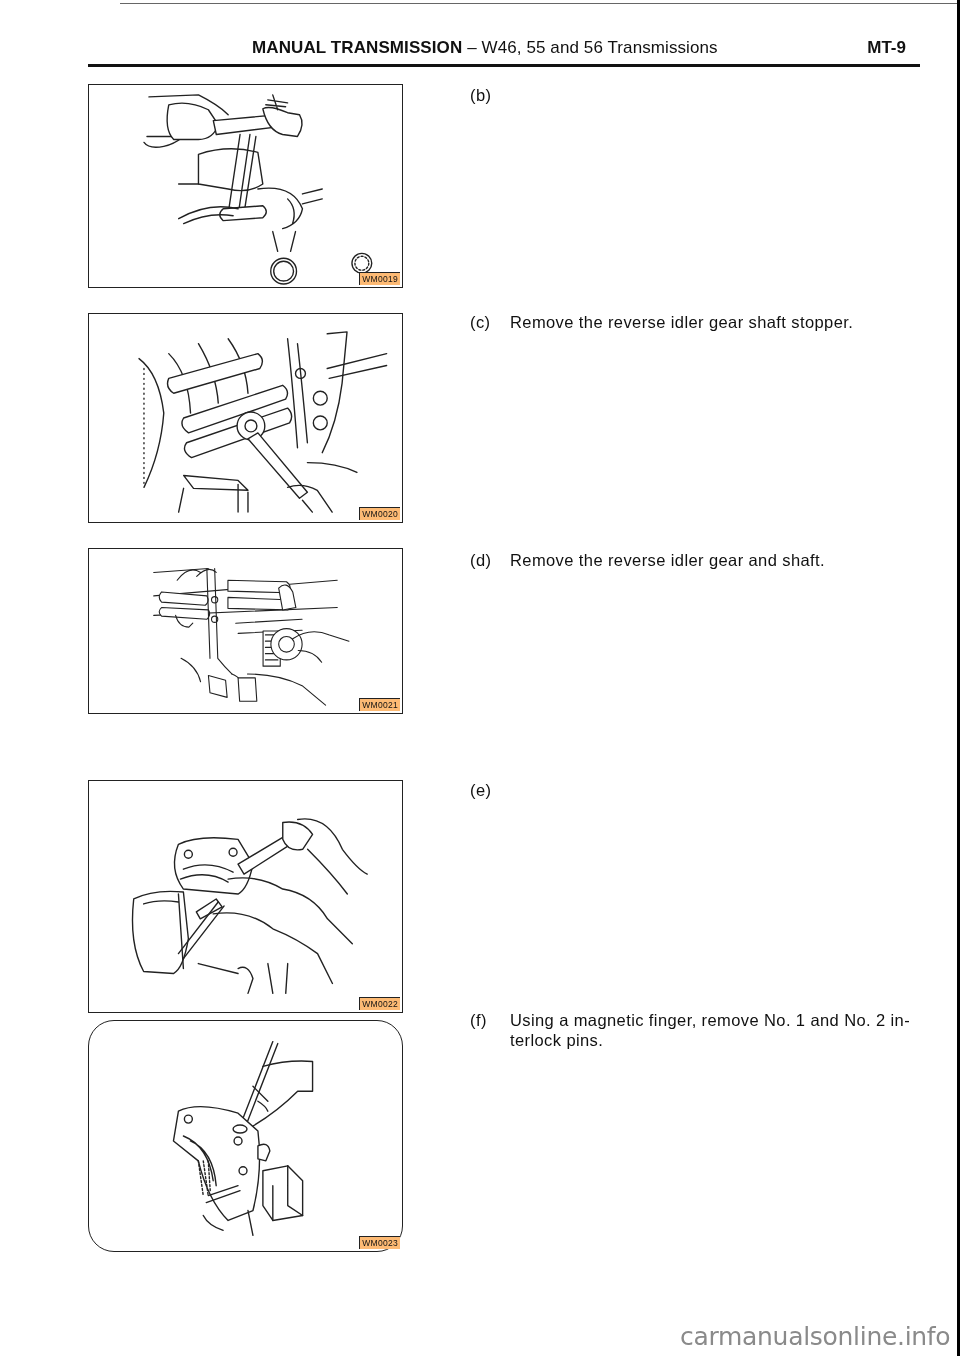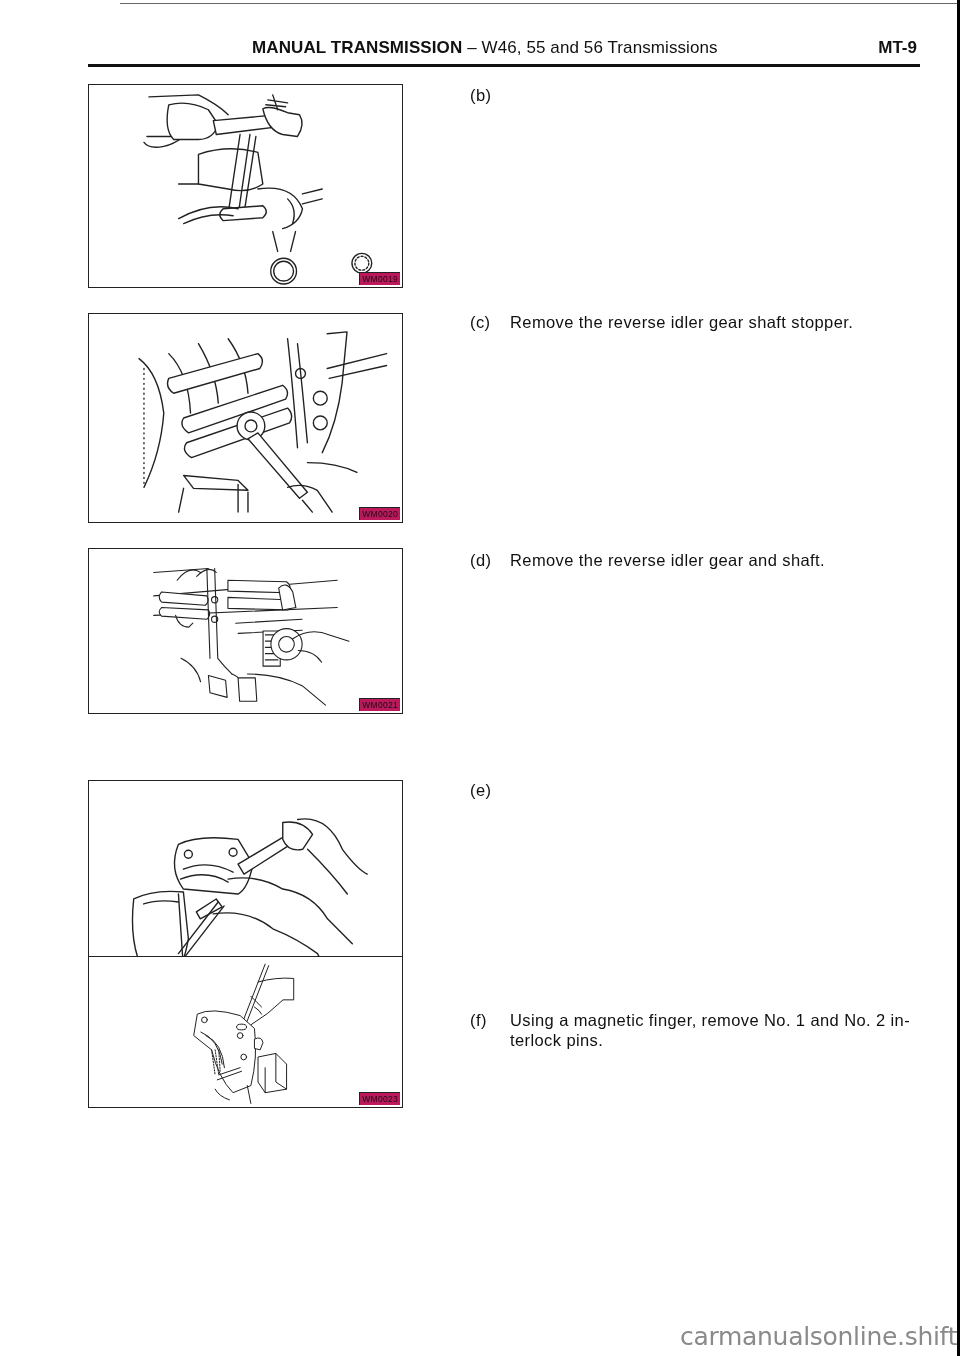--- a/index.html
+++ b/index.html
@@ -12,30 +12,30 @@
   .right-edge { position: absolute; left: 957px; top: 0; width: 3px; height: 1356px; background: #000; }
   .header {
     position: absolute; left: 88px; top: 36px; width: 832px; height: 28px;
     border-bottom: 3px solid #111;
   }
   .header-title {
     position: absolute; left: 164px; top: 2px; font-size: 17px; white-space: nowrap;
     letter-spacing: 0.1px;
   }
   .header-title b { font-weight: bold; }
-  .header-page { position: absolute; right: 3px; top: 2px; font-size: 17px; font-weight: bold; }
+  .header-page { position: absolute; right: 14px; top: 2px; font-size: 17px; font-weight: bold; }
 
   .figure {
     position: absolute; left: 88px; width: 315px;
     border: 1.5px solid #222; background: #fff; box-sizing: border-box;
   }
   .figure svg { position: absolute; left: 0; top: 0; width: 100%; height: 100%; }
   .fig-code {
     position: absolute; right: 2px; bottom: 2px; font-size: 8.5px; letter-spacing: 0.3px;
-    background: #be185d; padding: 1px 2px; border-left: 1px solid #222; border-top: 1px solid #222;
+    background: #fdba74; padding: 1px 2px; border-left: 1px solid #222; border-top: 1px solid #222;
   }
 
   .step {
     position: absolute; left: 470px; width: 460px; font-size: 16.5px; line-height: 20px;
     letter-spacing: 0.4px;
   }
   .step-letter { position: absolute; left: 0; top: 0; }
   .step-text { position: absolute; left: 40px; top: 0; width: 420px; }
 
   .watermark {
@@ -145,21 +145,21 @@
     <path class="fl" d="M108 118 L128 105 L134 113 L112 125 Z"></path>
     <path class="ln" d="M130 108 L90 160 M136 112 L95 165"></path>
     <path class="ln" d="M140 85 Q170 80 195 95 Q225 100 240 125 L265 150"></path>
     <path class="ln" d="M125 120 Q160 115 185 135 Q210 145 230 160 L245 190"></path>
     <path class="ln" d="M110 170 L150 180 M150 175 Q160 170 165 185 L160 200"></path>
     <path class="ln" d="M180 170 L185 200 M200 170 L198 200"></path>
   </svg>
   <div class="fig-code">WM0022</div>
 </div>
 
-<div class="figure" style="top:956px;height:152px;">
+<div class="figure" style="top:1020px;height:232px;border-radius:26px;">
   <svg viewBox="0 0 315 210">
     <path class="ln" d="M185 10 L150 100 M190 12 L155 102"></path>
     <path class="ln" d="M175 35 Q200 28 225 30 L225 60 L210 60 Q190 80 165 95"></path>
     <path class="ln" d="M165 55 Q175 65 180 70 M170 70 Q178 75 180 80"></path>
     <path class="fl" d="M90 80 Q110 70 150 82 L170 100 Q175 140 165 180 L140 190 Q120 170 110 130 L85 110 Z"></path>
     <circle class="ln" cx="100" cy="88" r="4"></circle>
     <circle class="ln" cx="150" cy="110" r="4"></circle>
     <circle class="ln" cx="155" cy="140" r="4"></circle>
     <path class="ln" d="M95 105 Q120 115 125 150 M102 110 Q125 120 128 155"></path>
     <path class="ln" d="M110 130 L115 165 M115 130 L120 165 M120 130 L122 160" stroke-dasharray="2 2"></path>
@@ -185,13 +185,13 @@
   <span class="step-text">Remove the reverse idler gear and shaft.</span>
 </div>
 <div class="step" style="top:780px;height:22px;">
   <span class="step-letter">(e)</span>
 </div>
 <div class="step" style="top:1010px;height:44px;">
   <span class="step-letter">(f)</span>
   <span class="step-text">Using a magnetic finger, remove No. 1 and No. 2 in-terlock pins.</span>
 </div>
 
-<div class="watermark">carmanualsonline.shift</div>
+<div class="watermark">carmanualsonline.info</div>
 
 </body></html>

